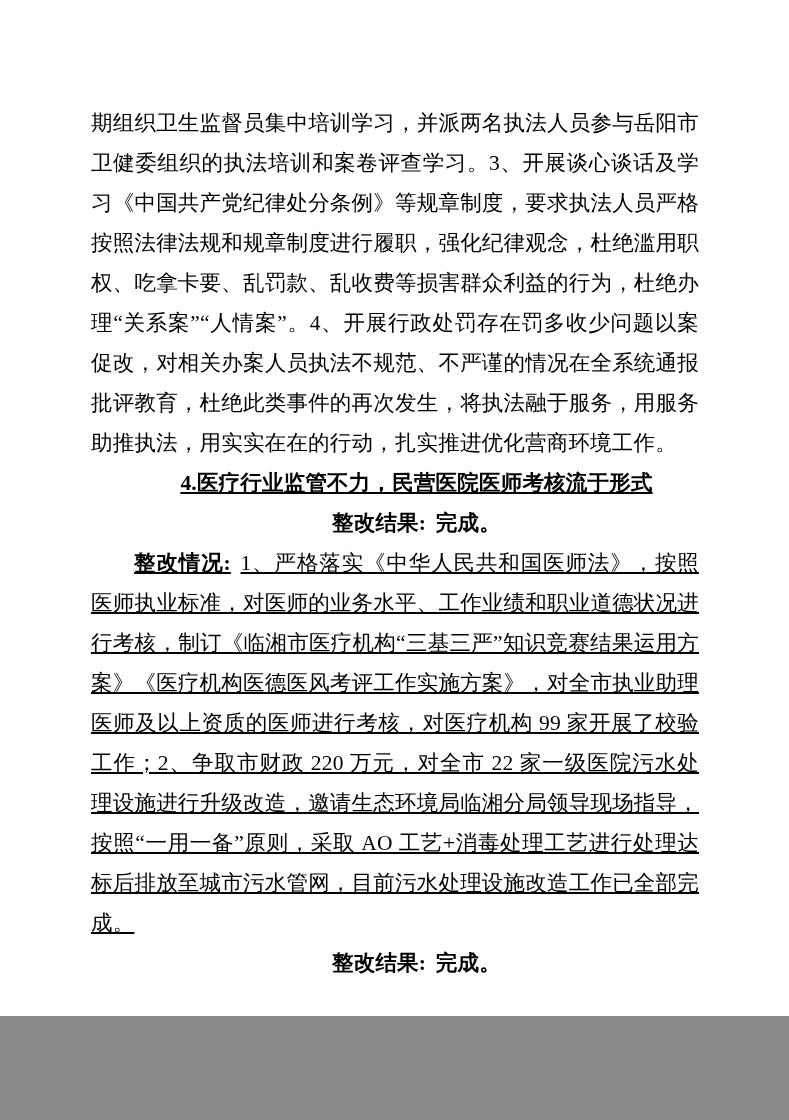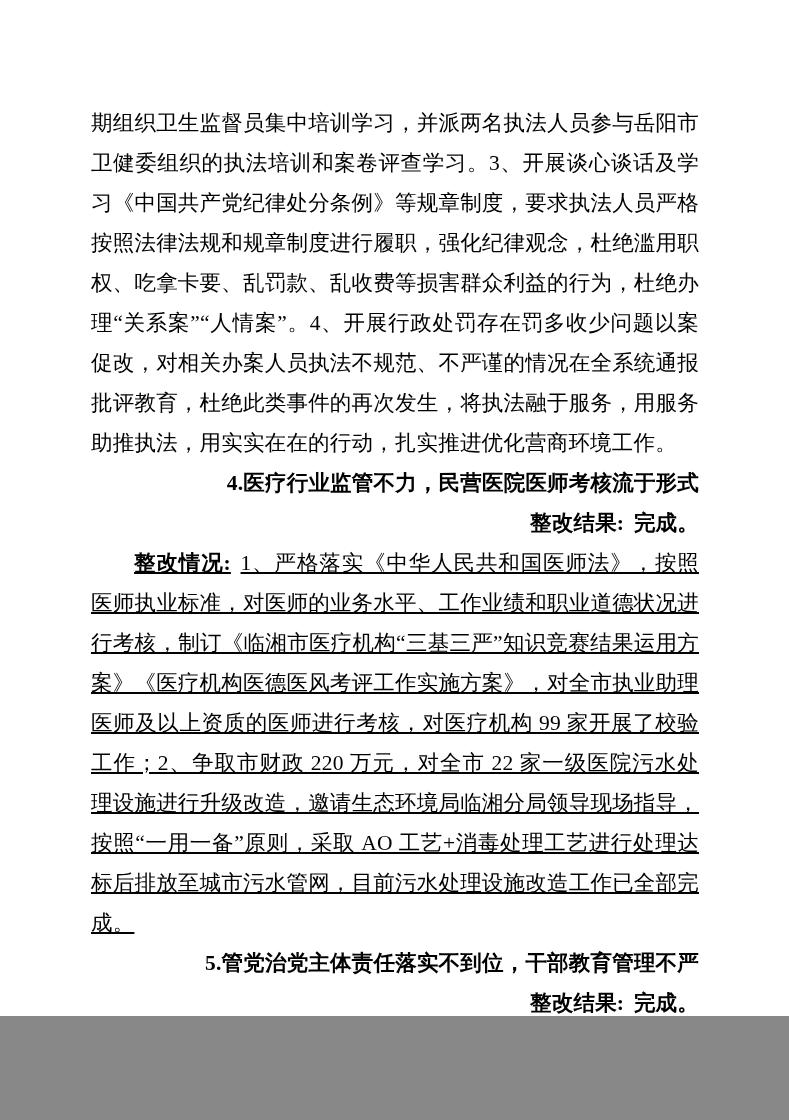--- a/index.html
+++ b/index.html
@@ -31,26 +31,27 @@
     margin: 0;
     padding: 0;
   }
   .para-indent {
     text-indent: 43px;
     text-decoration: underline;
   }
   .heading {
     font-weight: bold;
     text-indent: 43px;
-    text-align: right;
+    text-align: center;
+    text-decoration: underline;
   }
   .result-line {
     font-weight: bold;
     text-indent: 43px;
-    text-align: right;
+    text-align: center;
   }
   .bold-label {
     font-weight: bold;
   }
   .label-gap {
     padding-left: 0.45em;
   }
   .page-number {
     position: absolute;
     left: 0;
@@ -73,21 +74,20 @@
     <p class="heading">4.医疗行业监管不力，民营医院医师考核流于形式</p>
 
     <p class="result-line">
       <span>整改结果:</span><span class="label-gap">完成。</span>
     </p>
 
     <p class="para-indent">
       <span class="bold-label">整改情况:</span><span class="label-gap">1、严格落实《中华人民共和国医师法》，按照医师执业标准，对医师的业务水平、工作业绩和职业道德状况进行考核，制订《临湘市医疗机构“三基三严”知识竞赛结果运用方案》《医疗机构医德医风考评工作实施方案》，对全市执业助理医师及以上资质的医师进行考核，对医疗机构 99 家开展了校验工作；2、争取市财政 220 万元，对全市 22 家一级医院污水处理设施进行升级改造，邀请生态环境局临湘分局领导现场指导，按照“一用一备”原则，采取 AO 工艺+消毒处理工艺进行处理达标后排放至城市污水管网，目前污水处理设施改造工作已全部完成。</span>
     </p>
 
-    <p class="heading">5.管党治党主体责任落实不到位，干部教育管理不严</p>
 
     <p class="result-line">
       <span>整改结果:</span><span class="label-gap">完成。</span>
     </p>
 
 
   </div>
 
   <div class="page-number">6</div>
 </div>

